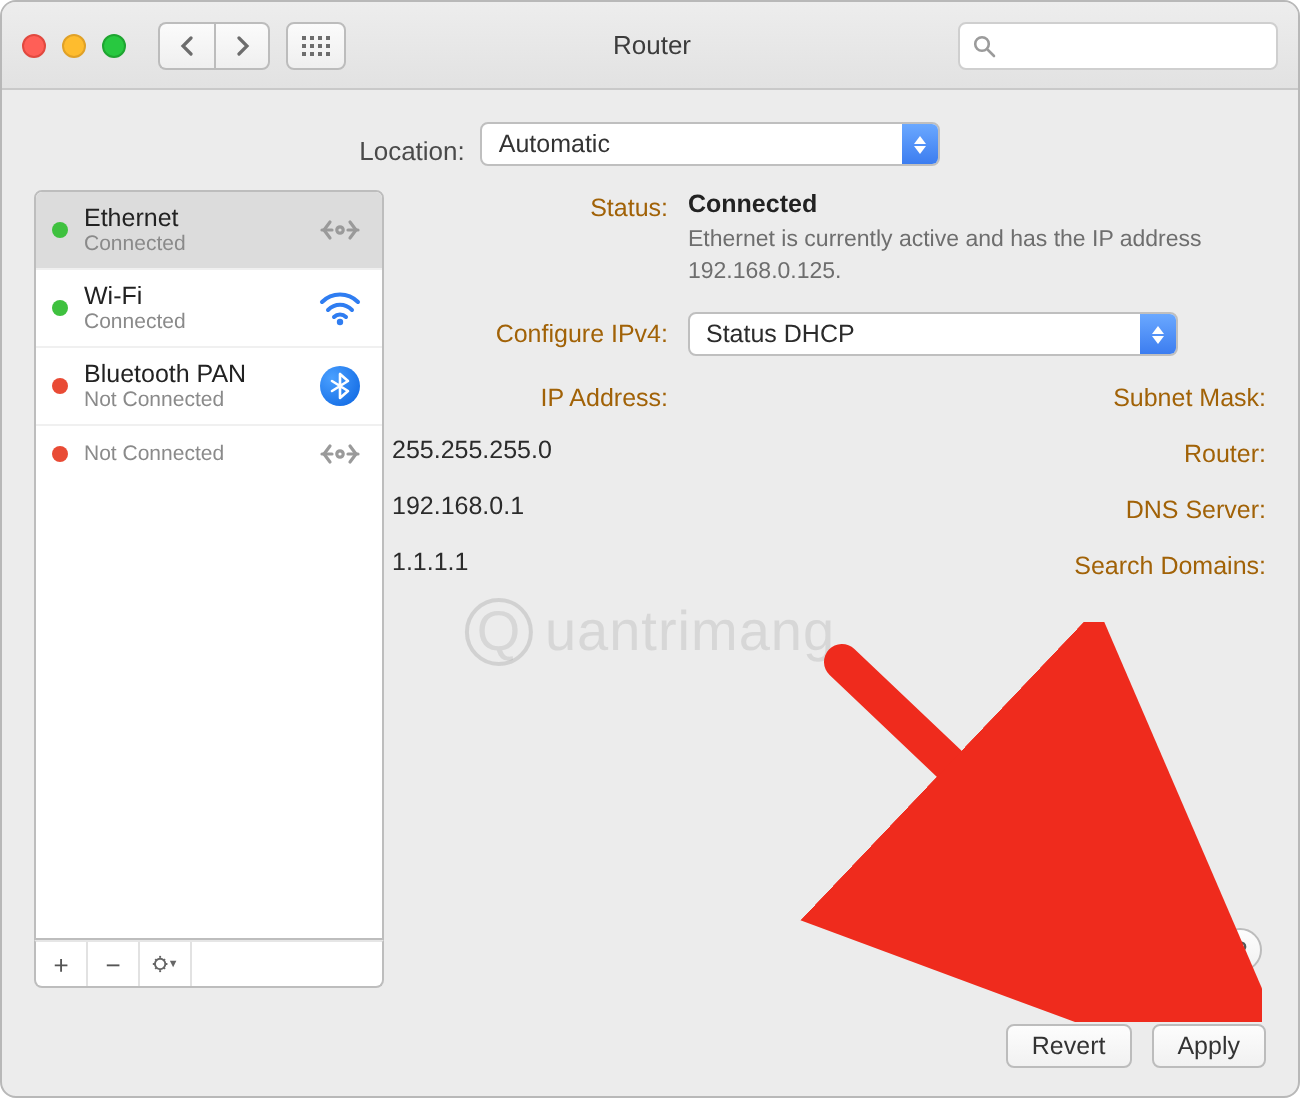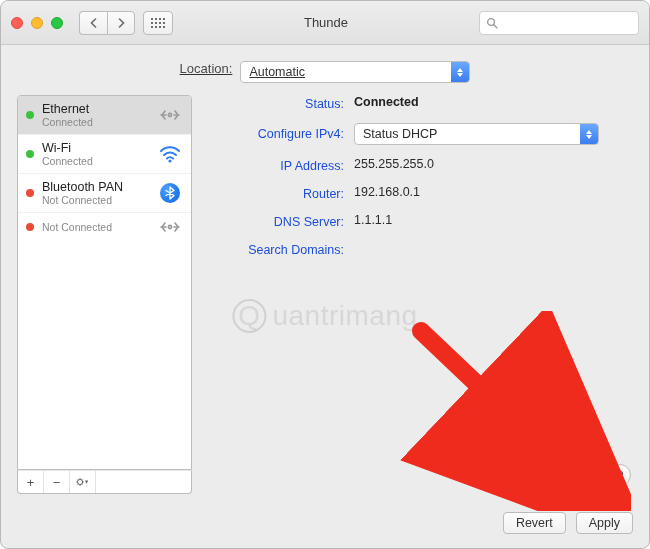--- a/index.html
+++ b/index.html
@@ -54,22 +54,22 @@
     background:#fff; border:1px solid #cfcfcf; border-radius:4px;
     display:flex; align-items:center; padding:0 6px; gap:4px;
     color:#9b9b9b;
   }
   .search input {
     border:none; outline:none; width:100%; background:transparent;
     font-size:12px; color:#555;
   }
 
   .location-row {
-    display:flex; align-items:flex-start; justify-content:center;
-    gap:8px; padding:16px 0 12px;text-decoration:underline;
+    display:flex; align-items:flex-end; justify-content:center;
+    gap:8px; padding:16px 0 12px;
   }
   .location-row .lbl { color:#4a4a4a; }
   .popup {
     height:22px; background:#ffffff;
     border:1px solid #bfbfbf; border-radius:4px;
     display:flex; align-items:center;
     padding:0 0 0 8px; overflow:hidden;
   }
   .popup .text { flex:1; font-size:12.5px; }
   .popup .caps {
@@ -79,21 +79,21 @@
     gap:1px;
   }
   .caps::before, .caps::after {
     content:""; width:0; height:0;
     border-left:3px solid transparent; border-right:3px solid transparent;
   }
   .caps::before { border-bottom:4px solid #fff; }
   .caps::after  { border-top:4px solid #fff; }
 
   .content {
-    flex:1; display:flex; gap:14px;
+    flex:1; display:flex; gap:4px;
     padding:0 16px 10px 16px;
     position:relative;
     justify-content:center;
   }
 
   .sidebar {
     width:175px;
     display:flex; flex-direction:column;
   }
   .svc-list {
@@ -134,21 +134,21 @@
   .details {
     flex:1; display:flex; flex-direction:column;
     position:relative;
   }
   .grid {
     display:grid;
     grid-template-columns: 138px 1fr;
     row-gap:12px; column-gap:10px;
     align-items:start;
   }
-  .grid .klabel { text-align:right; color:#1d4ed8; font-size:12.5px; padding-top:2px; }
+  .grid .klabel { text-align:right; color:#a16207; font-size:12.5px; padding-top:2px; }
   .grid .kval { font-size:12.5px; color:#2b2b2b; }
   .statusblock { display:flex; flex-direction:column; gap:4px; }
   .statusblock .conn { font-weight:600; color:#222; }
   .statusblock .desc { font-size:11.5px; color:#6e6e6e; max-width:260px; line-height:1.35; }
   .cfg-popup { width:245px; }
 
   .btn {
     height:22px; padding:0 12px;
     background:linear-gradient(#fdfdfd,#f1f1f1);
     border:1px solid #bcbcbc; border-radius:4px;
@@ -242,21 +242,21 @@
             <rect x="4" y="4" width="2" height="2"></rect>
             <rect x="8" y="4" width="2" height="2"></rect>
             <rect x="12" y="4" width="2" height="2"></rect>
           <rect x="0" y="8" width="2" height="2"></rect>
             <rect x="4" y="8" width="2" height="2"></rect>
             <rect x="8" y="8" width="2" height="2"></rect>
             <rect x="12" y="8" width="2" height="2"></rect>
         </g>
       </svg>
     </div>
-    <div class="title">Thunde</div>
+    <div class="title">Router</div>
     <div class="search">
       <svg width="12" height="12" viewBox="0 0 12 12">
         <circle cx="5" cy="5" r="3.4" stroke="#9b9b9b" stroke-width="1.3" fill="none"></circle>
         <line x1="8" y1="8" x2="11" y2="11" stroke="#9b9b9b" stroke-width="1.3" stroke-linecap="round"></line>
       </svg>
     </div>
   </div>
 
   <div class="location-row">
     <span class="lbl">Location:</span>
@@ -362,32 +362,34 @@
           </svg>
         </button>
       </div>
     </div>
 
     <div class="details">
       <div class="grid">
         <div class="klabel">Status:</div>
         <div class="kval statusblock">
           <span class="conn">Connected</span>
+          <span class="desc">Ethernet is currently active and has the IP address 192.168.0.125.</span>
         </div>
 
         <div class="klabel" style="padding-top:4px">Configure IPv4:</div>
         <div class="kval">
           <div class="popup cfg-popup">
             <span class="text">Status DHCP</span>
             <span class="caps"></span>
           </div>
         </div>
 
         <div class="klabel">IP Address:</div>
 
+        <div class="klabel">Subnet Mask:</div>
         <div class="kval">255.255.255.0</div>
 
         <div class="klabel">Router:</div>
         <div class="kval">192.168.0.1</div>
 
         <div class="klabel">DNS Server:</div>
         <div class="kval">1.1.1.1</div>
 
         <div class="klabel">Search Domains:</div>
         <div class="kval"></div>

